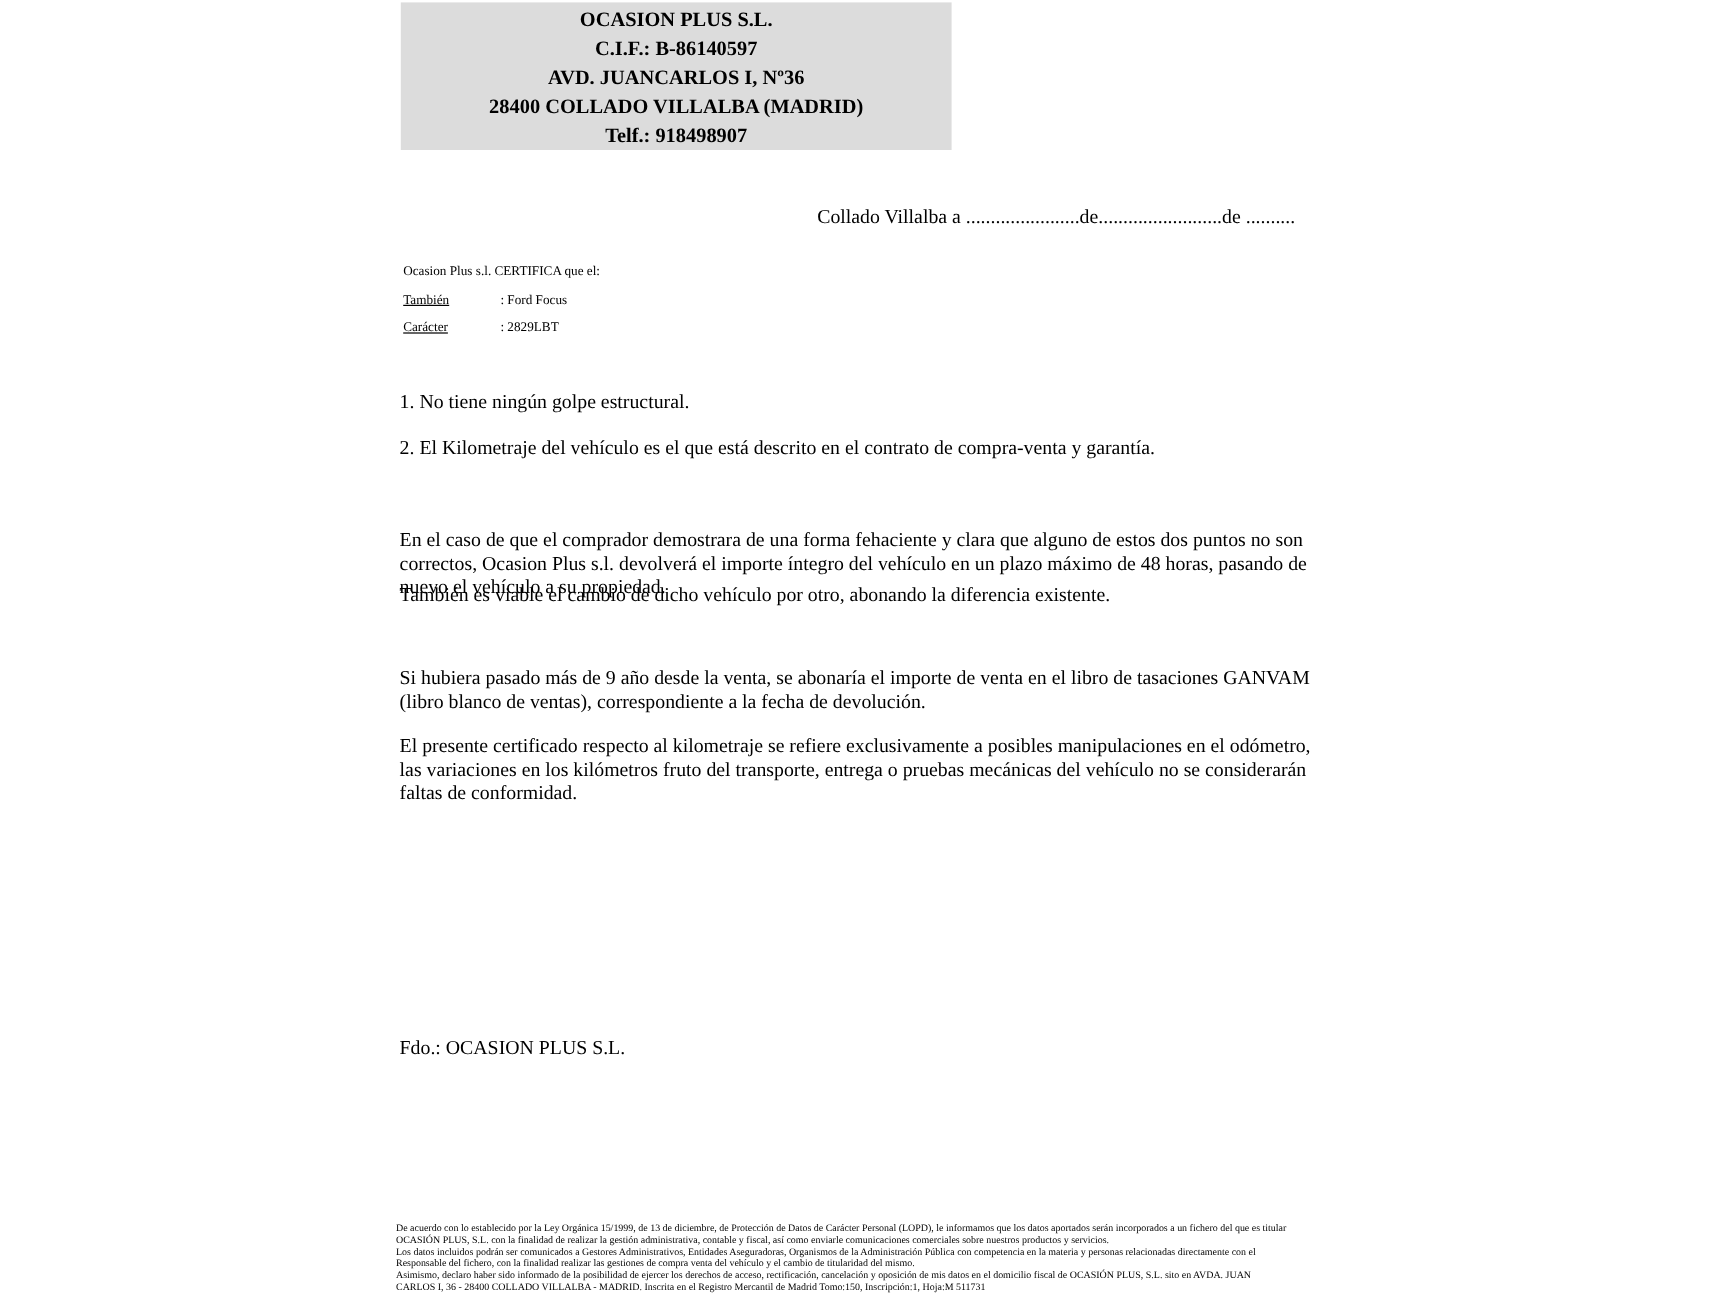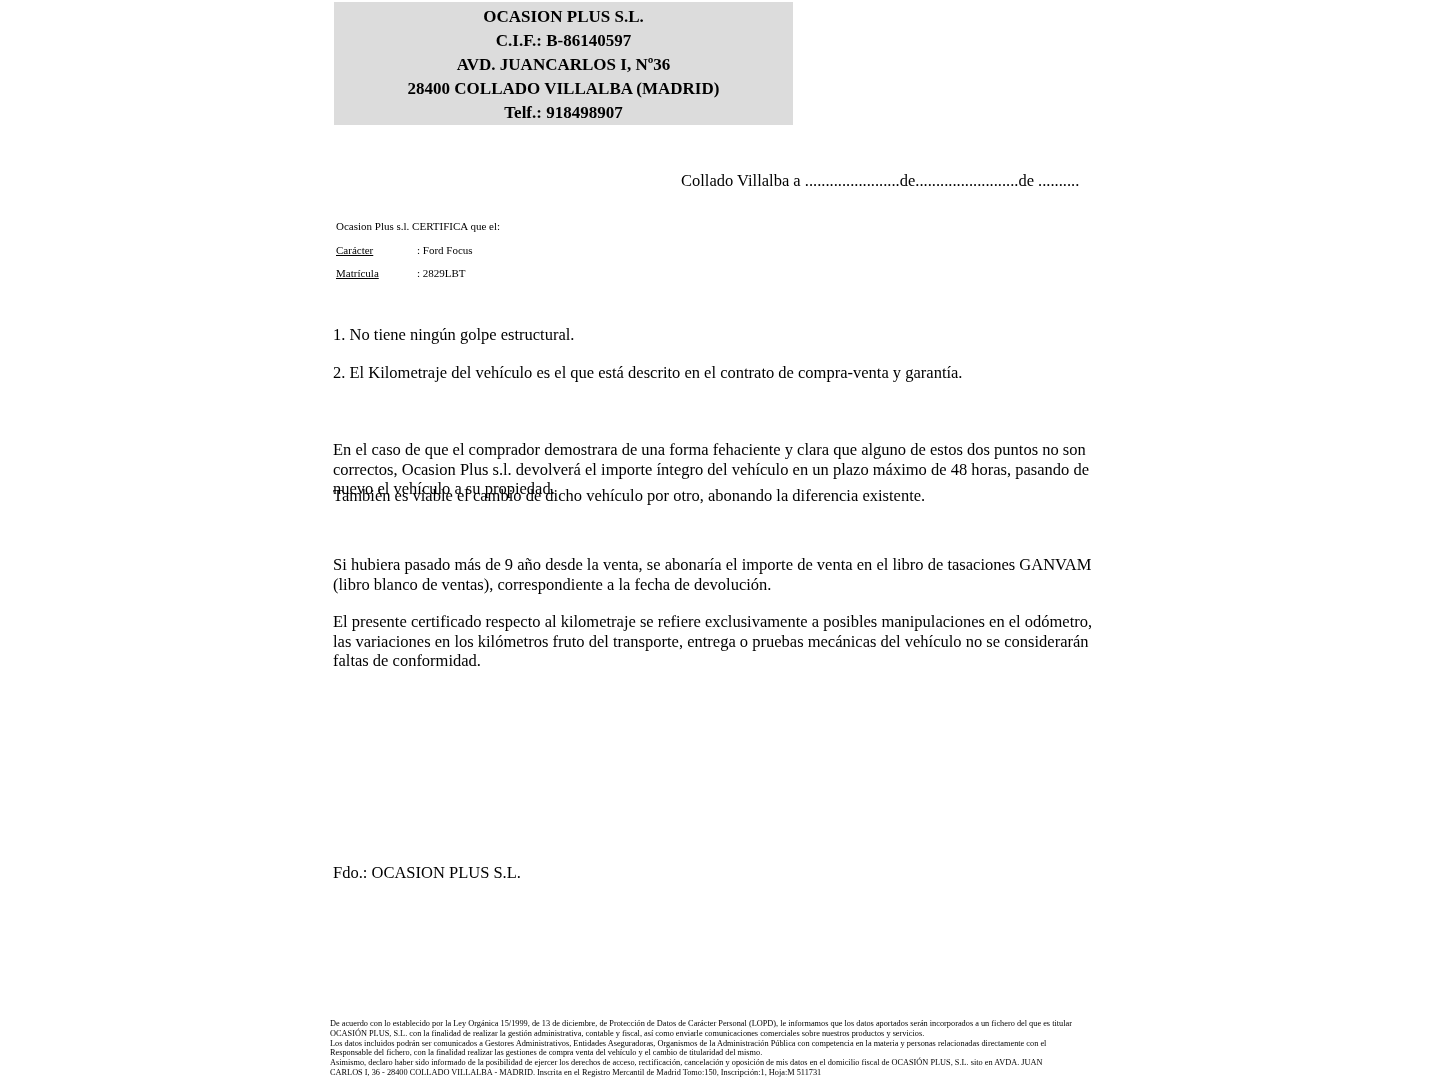--- a/index.html
+++ b/index.html
@@ -85,22 +85,22 @@
     <div>C.I.F.: B-86140597</div>
     <div>AVD. JUANCARLOS I, Nº36</div>
     <div>28400 COLLADO VILLALBA (MADRID)</div>
     <div>Telf.: 918498907</div>
   </div>
 
   <div class="date-line">Collado Villalba a .......................de.........................de ..........</div>
 
   <div class="cert">
     <div>Ocasion Plus s.l. CERTIFICA que el:</div>
-    <div><span class="label">Carácter</span><span>: Ford Focus</span></div>
-    <div><span class="label">Matrícula</span><span>: 2829LBT</span></div>
+    <div><span class="label">También</span><span>: Ford Focus</span></div>
+    <div><span class="label">Carácter</span><span>: 2829LBT</span></div>
   </div>
 
   <div class="para p-point1">1. No tiene ningún golpe estructural.</div>
   <div class="para p-point2">2. El Kilometraje del vehículo es el que está descrito en el contrato de compra-venta y garantía.</div>
 
   <div class="para p1">En el caso de que el comprador demostrara de una forma fehaciente y clara que alguno de estos dos puntos no son correctos, Ocasion Plus s.l. devolverá el importe íntegro del vehículo en un plazo máximo de 48 horas, pasando de nuevo el vehículo a su propiedad.</div>
   <div class="para p2">También es viable el cambio de dicho vehículo por otro, abonando la diferencia existente.</div>
   <div class="para p3">Si hubiera pasado más de 9 año desde la venta, se abonaría el importe de venta en el libro de tasaciones GANVAM (libro blanco de ventas), correspondiente a la fecha de devolución.</div>
   <div class="para p4">El presente certificado respecto al kilometraje se refiere exclusivamente a posibles manipulaciones en el odómetro, las variaciones en los kilómetros fruto del transporte, entrega o pruebas mecánicas del vehículo no se considerarán faltas de conformidad.</div>
 

